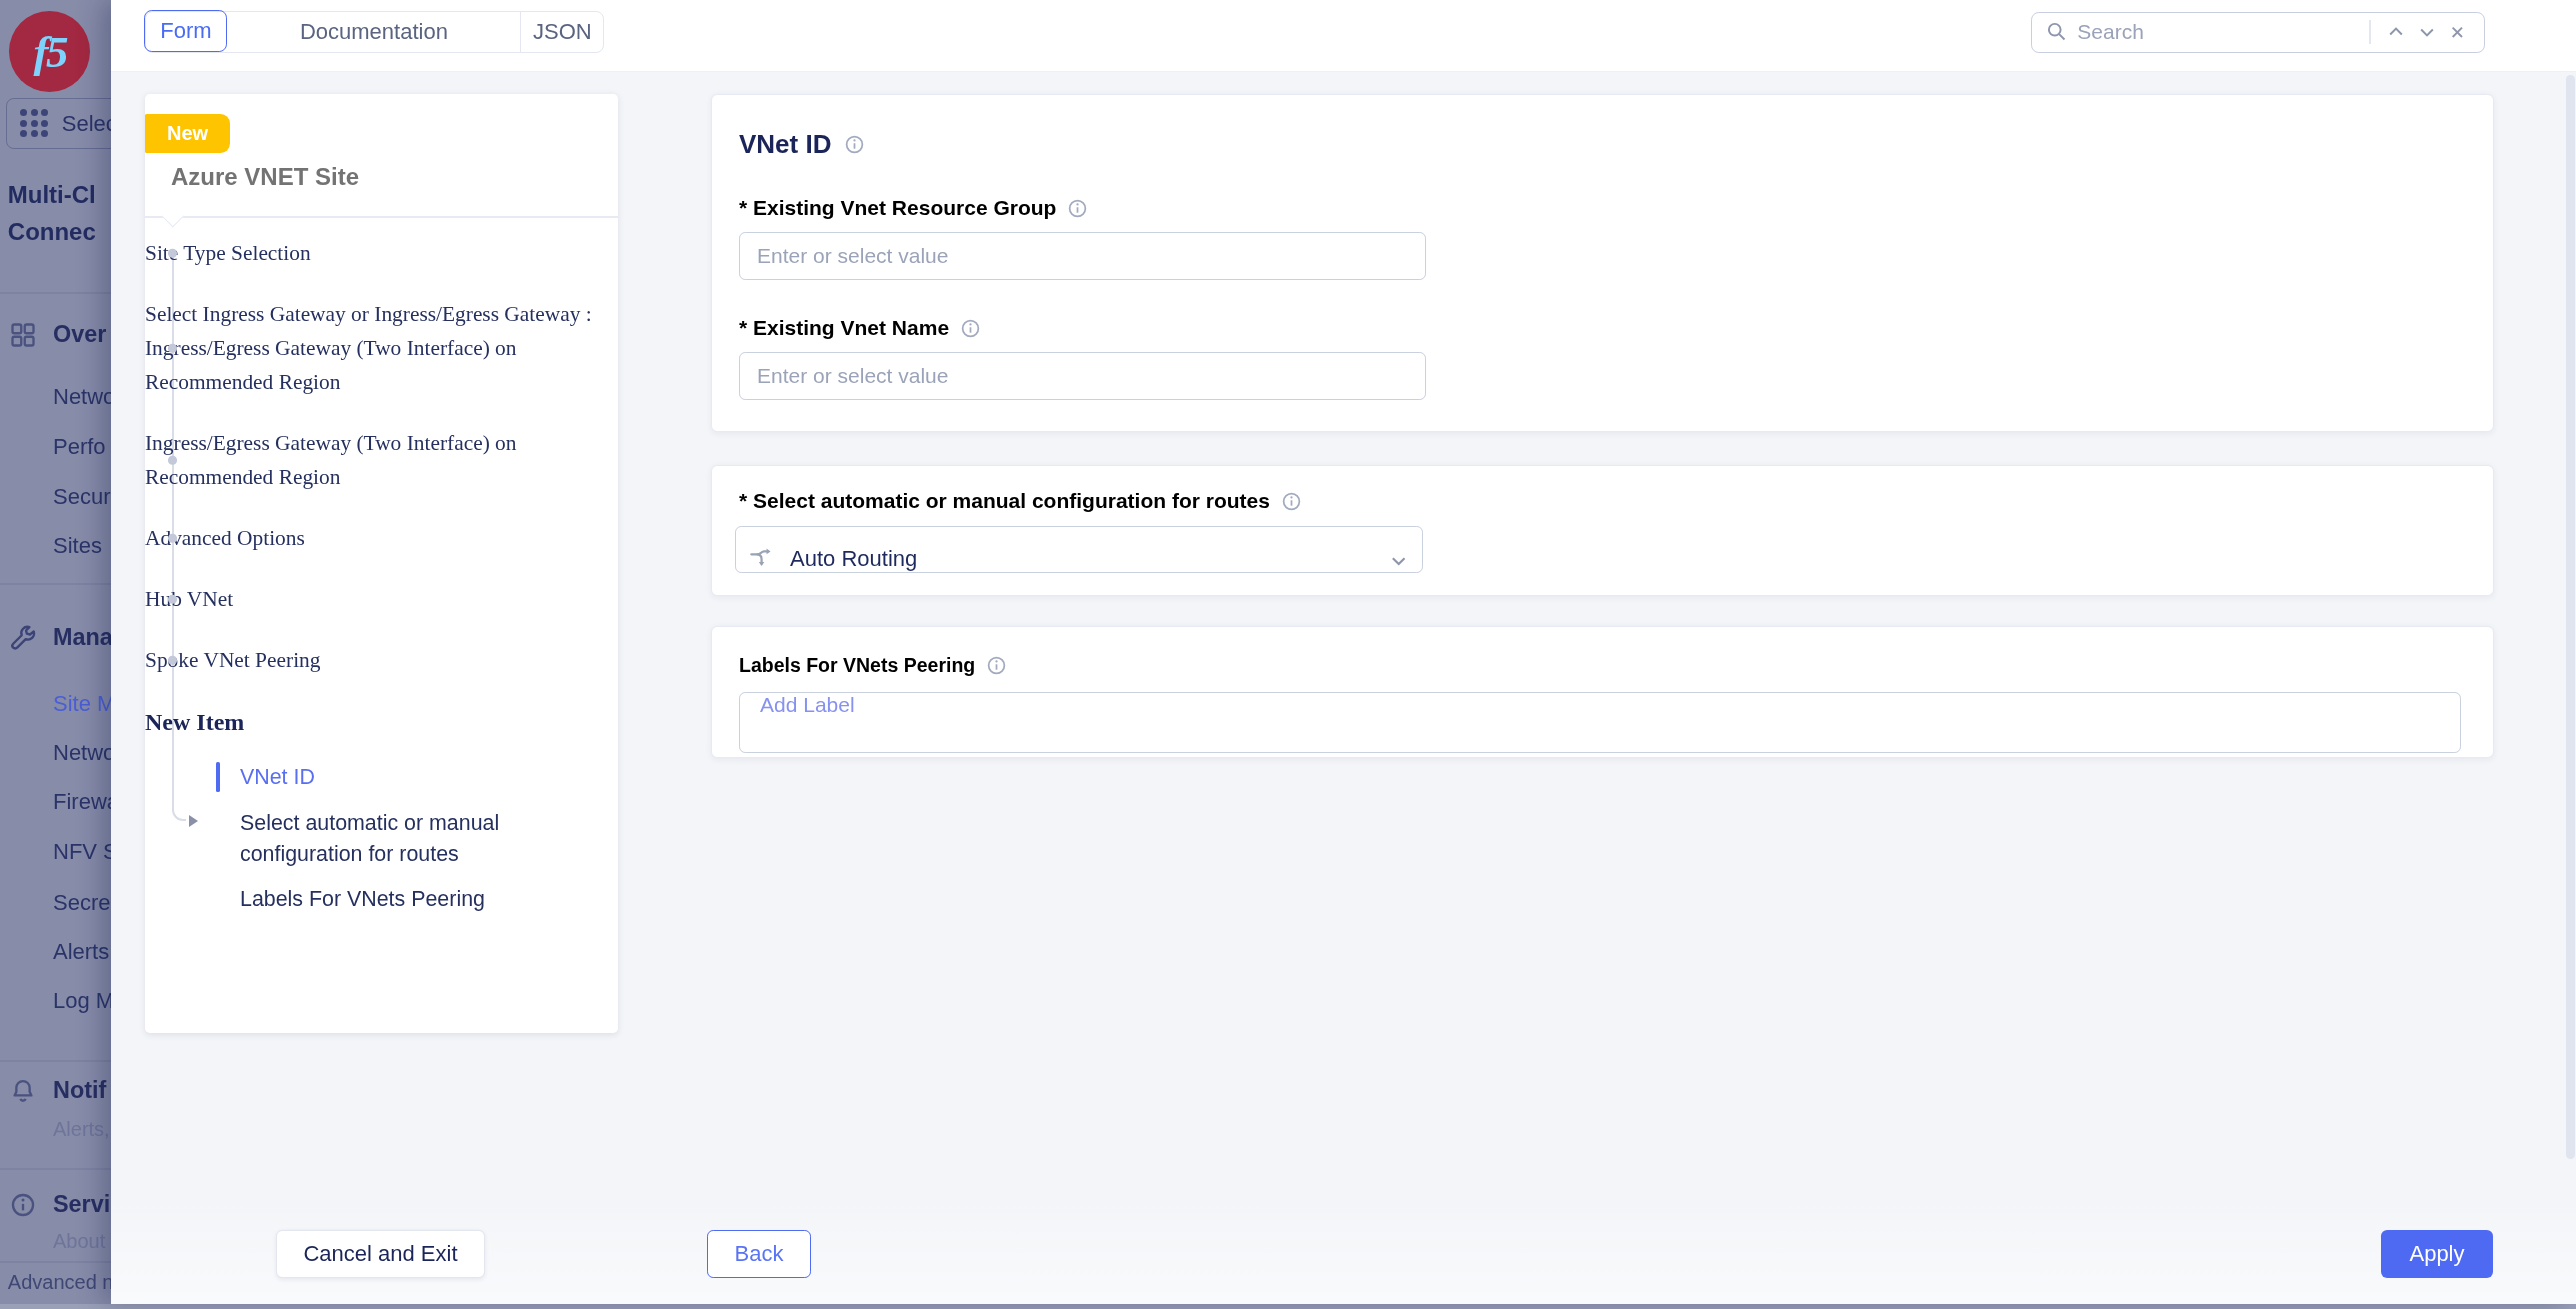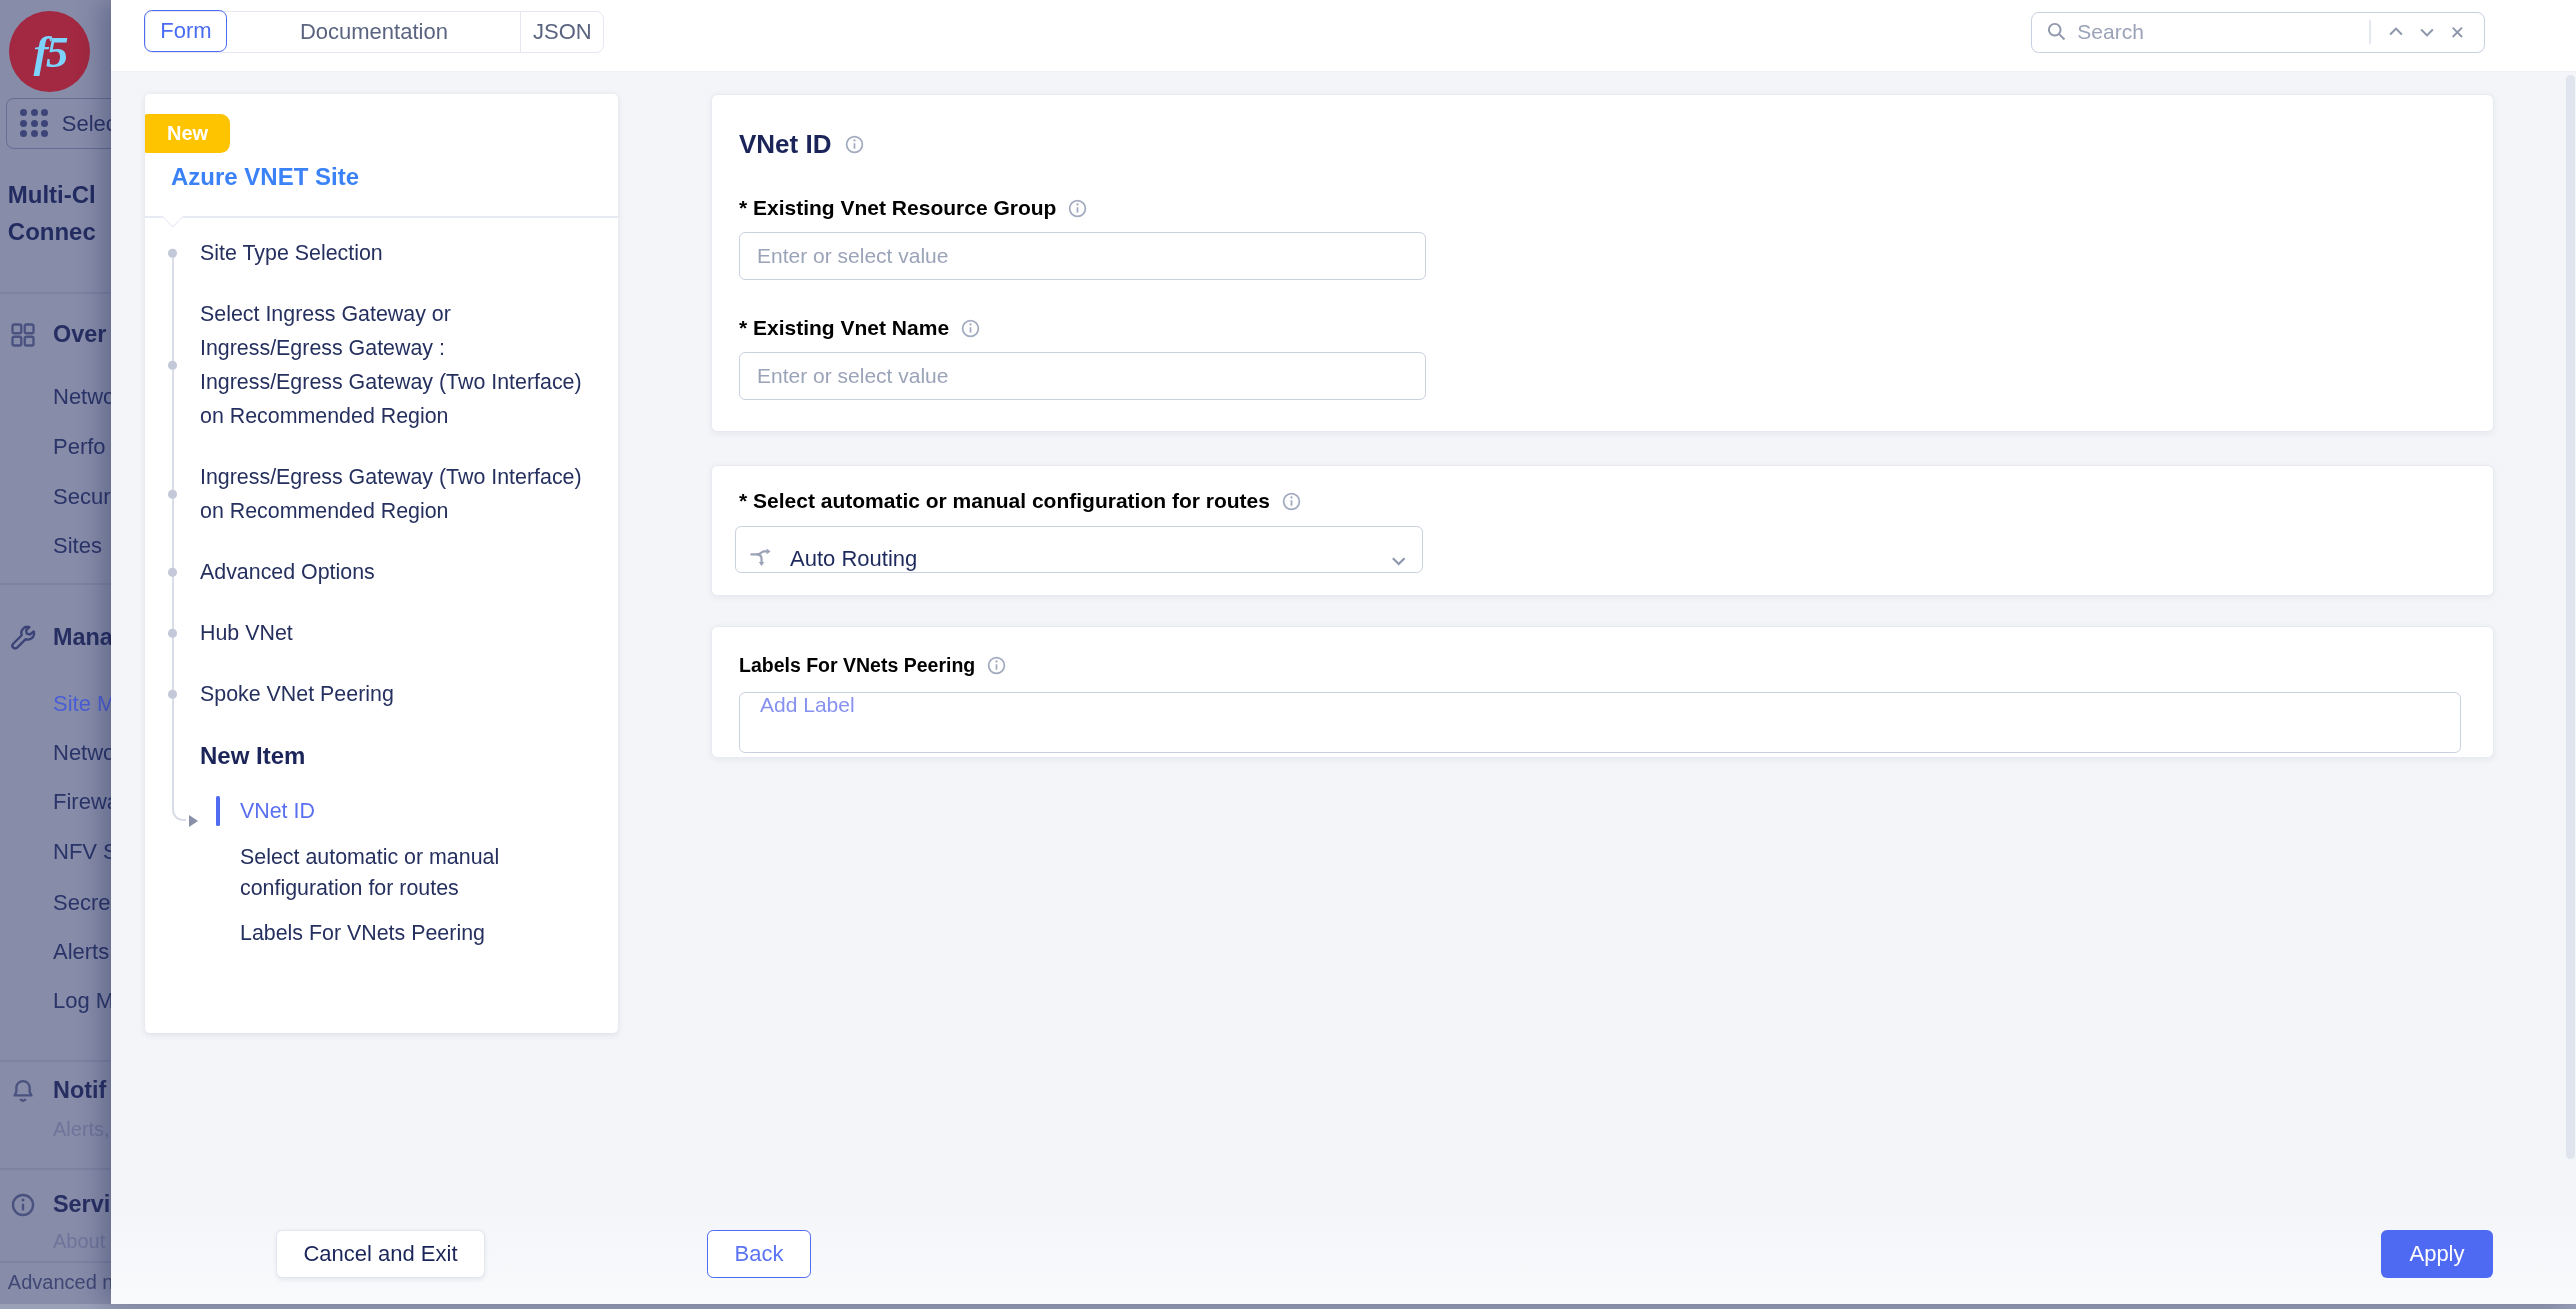--- a/index.html
+++ b/index.html
@@ -49,30 +49,30 @@
   .search input { flex:1; border:none; outline:none; font-size:21px; color:#39415d; background:transparent; min-width:0; margin-left:9.4px; font-family:"Liberation Sans", sans-serif;}
   .search input::placeholder { color:#9aa3b8; }
   .s-div { width:1.6px; height:23.4px; background:#e4e7ef; margin:0 9.4px; }
   .s-btn { width:31px; height:31px; display:flex; align-items:center; justify-content:center; cursor:pointer; }
 
   
   .stepcard { position:absolute; left:34px; top:94px; width:473px; height:939px; background:#fff; border-radius:4.7px;
               box-shadow:0 1.6px 6.2px rgba(30,40,90,.10); }
   .badge { position:absolute; left:0; top:20px; height:39px; padding:0 22px; background:#ffc400; color:#fff;
            font-weight:700; font-size:20px; display:flex; align-items:center; border-radius:1.6px 9.4px 9.4px 1.6px; }
-  .wtitle { position:absolute; left:26px; top:69px; font-size:24px; font-weight:800; color:#3b82f6; }
+  .wtitle { position:absolute; left:26px; top:69px; font-size:24px; font-weight:800; color:#737373; }
   .wdiv { position:absolute; left:0; top:122px; width:100%; height:1.6px; background:#e7eaf2; }
   .wnotch { position:absolute; left:20px; top:114px; width:15.6px; height:15.6px; background:#fff; transform:rotate(45deg);
             border-right:1.6px solid #e7eaf2; border-bottom:1.6px solid #e7eaf2; }
   .steps { position:absolute; left:0; top:122px; right:11px; bottom:0; padding:20px 14px 0 0; }
   .rail { position:absolute; left:27px; top:37px; width:14px; height:568px;
           border-left:2.3px solid #d9dde8; border-bottom:2.3px solid #d9dde8; border-bottom-left-radius:11px; }
   .rail-arrow { position:absolute; left:44px; top:599px; width:0; height:0;
           border-left:9.4px solid #8a90a8; border-top:6.2px solid transparent; border-bottom:6.2px solid transparent; }
-  .step { position:relative; padding-left:55px; font-size:21.4px; line-height:34px; color:#25305f; margin-bottom:27px; }
+  .step { position:relative; font-size:21.4px; line-height:34px; color:#25305f; margin-bottom:27px;font-family:Liberation Serif, serif; }
   .step::before { content:""; position:absolute; left:23.4px; top:50%; transform:translateY(-50%);
           width:8.6px; height:8.6px; border-radius:50%; background:#c4c9d9; }
   .step.current { font-size:24px; font-weight:700; color:#1b2559; line-height:36px; margin-top:7.8px; margin-bottom:20px; }
   .step.current::before { display:none; }
   .substep { position:relative; padding-left:95px; font-size:21.4px; line-height:31px; color:#25305f; margin-bottom:14px; }
   .substep.active { color:#5a6ff0; line-height:34px; }
   .substep.active::before { content:""; position:absolute; left:71px; top:2.3px; bottom:2.3px; width:3.9px; background:#4f6bf2; border-radius:1.6px; }
 
   
   .card { position:absolute; left:600px; width:1783px; background:#fff; border:1.2px solid #e7eaf2; border-radius:6.2px;

